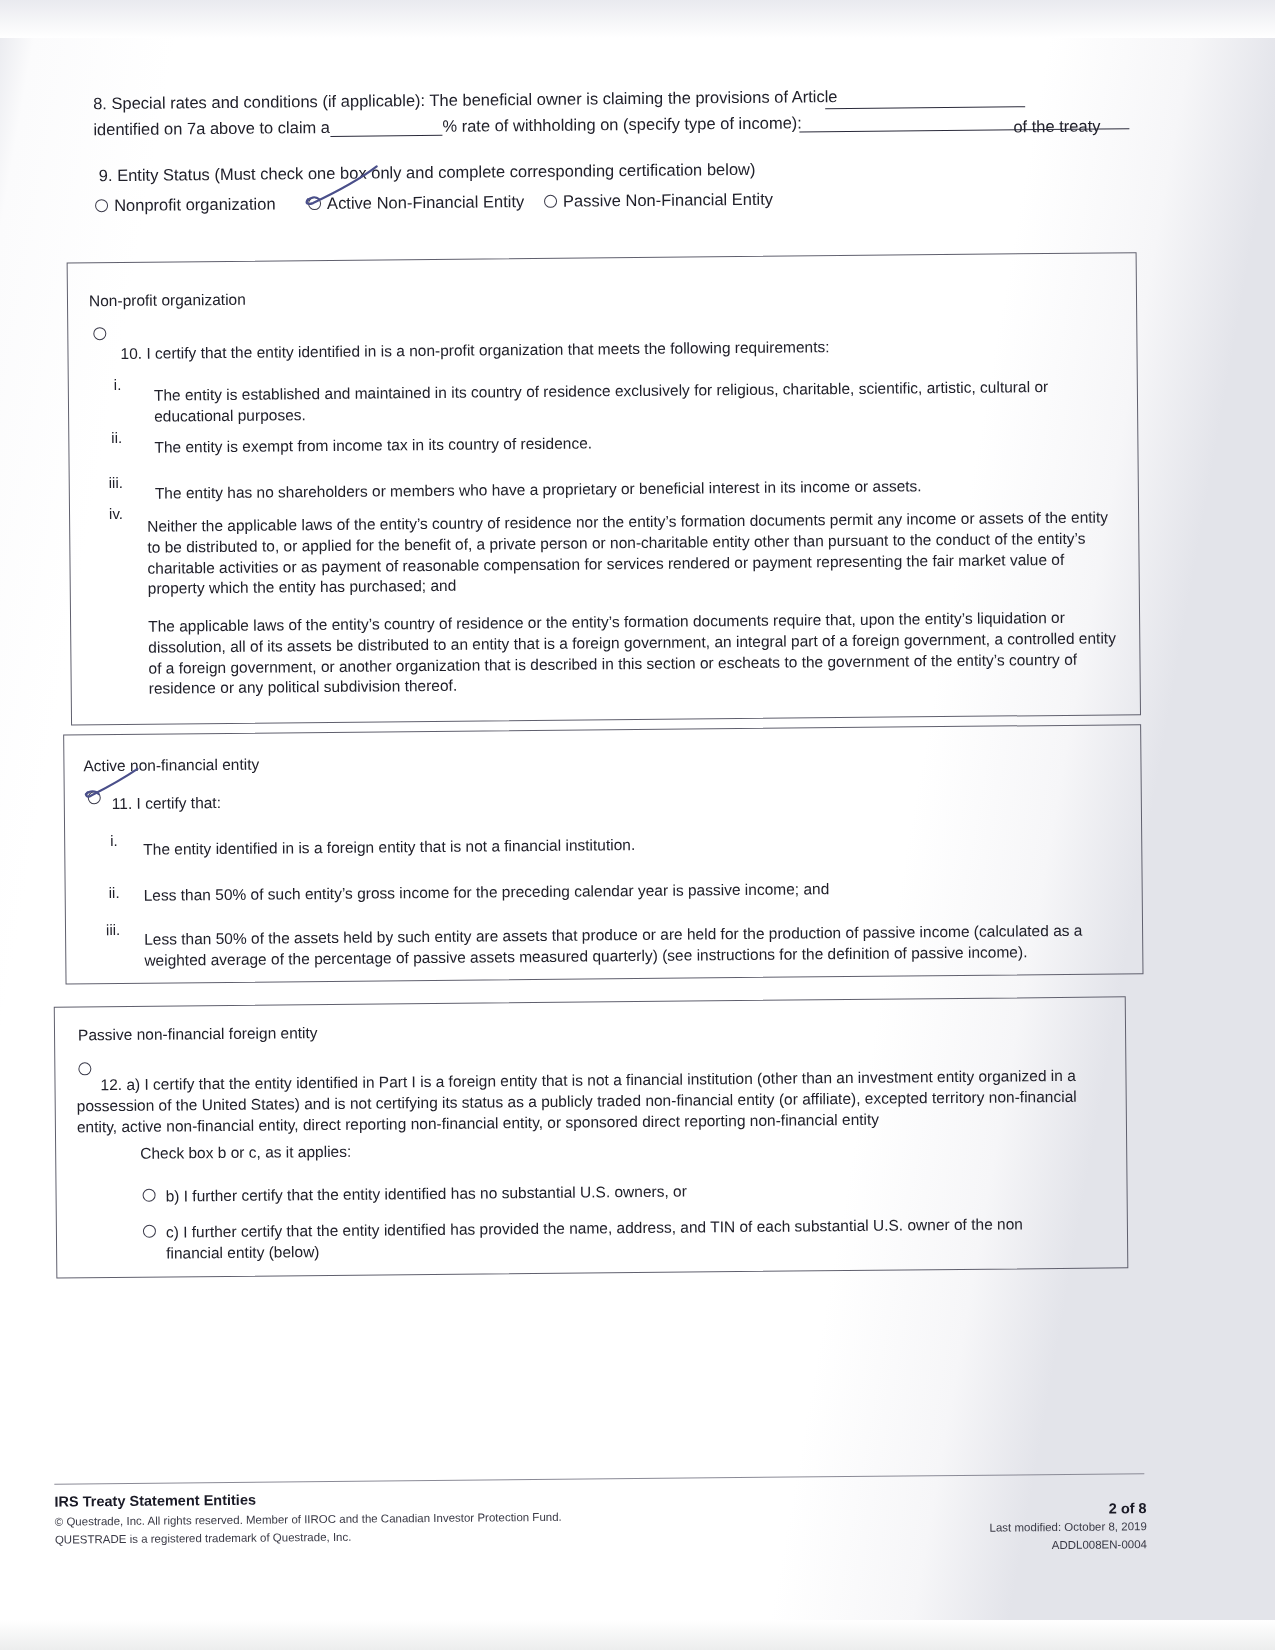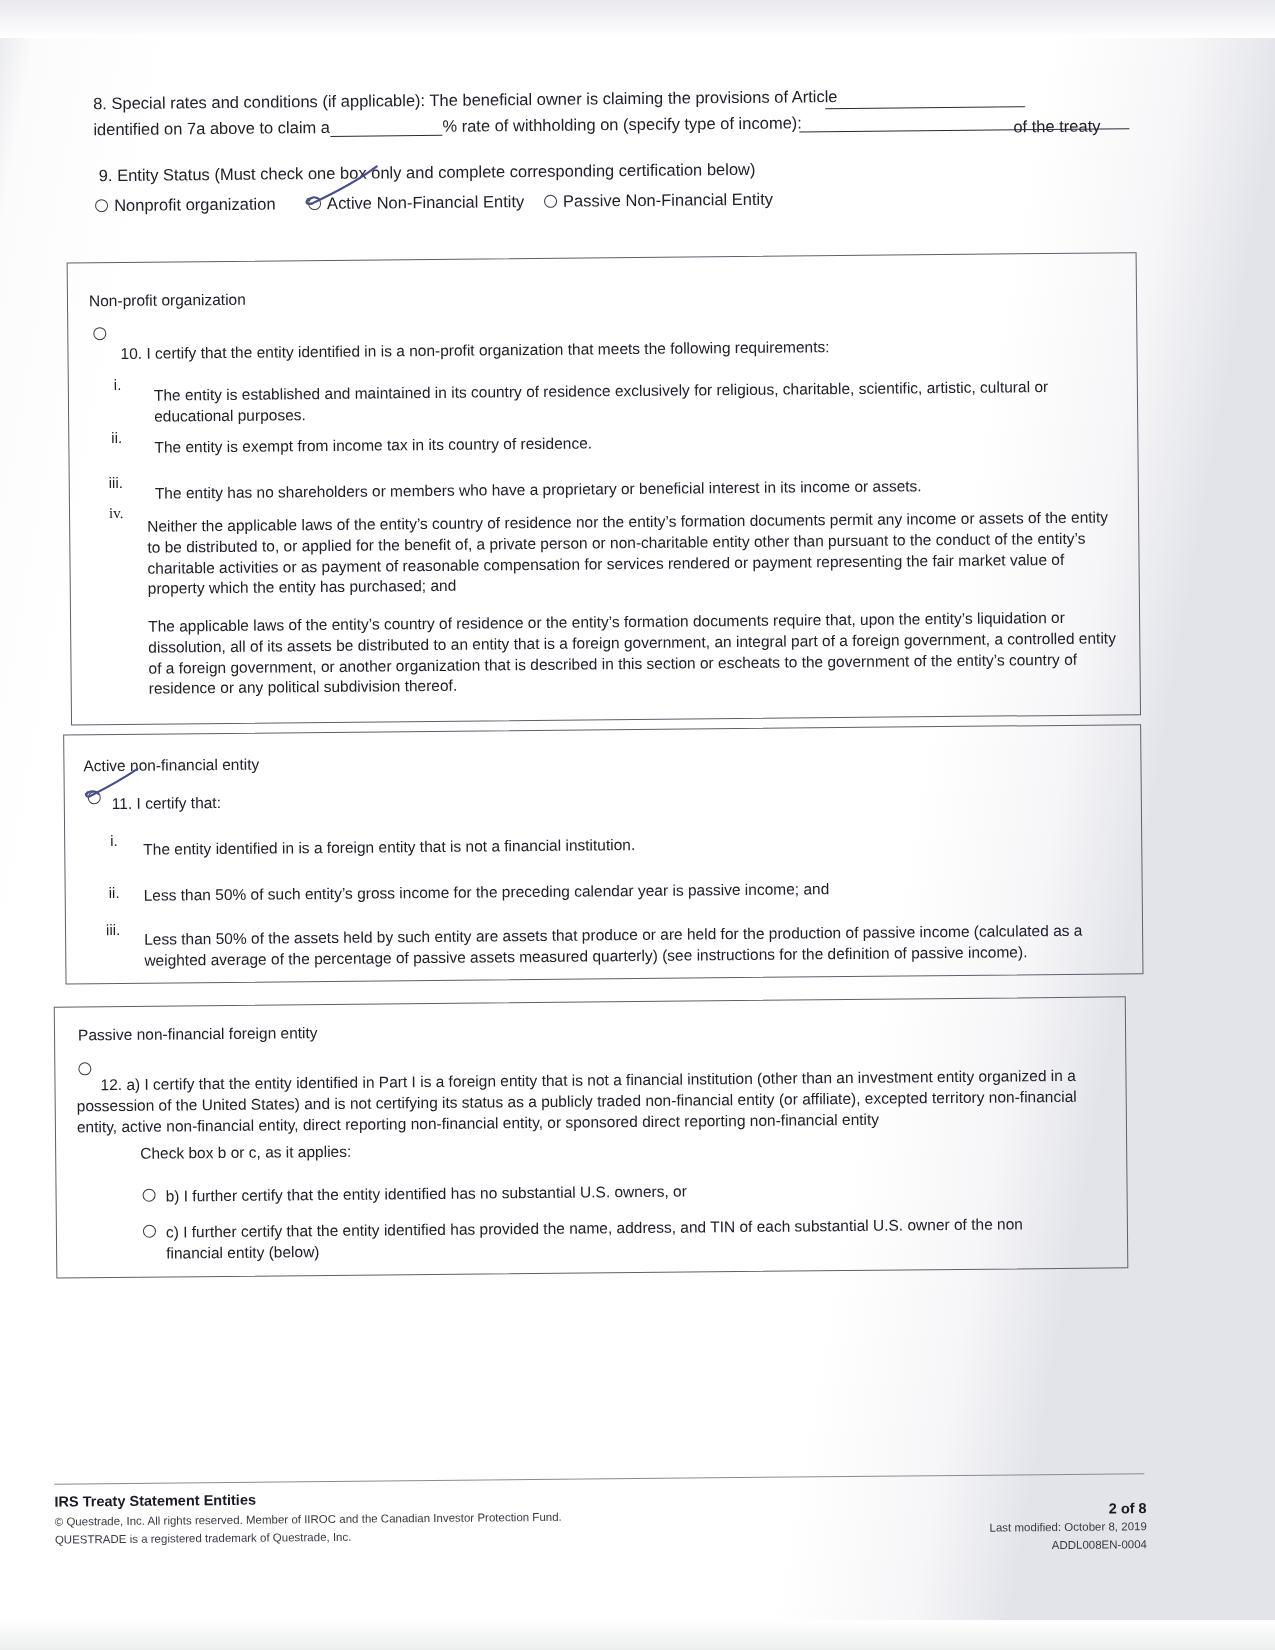--- a/index.html
+++ b/index.html
@@ -127,21 +127,21 @@
 
     <div class="romnum" style="left:118px; top:371px;">i.</div>
     <div class="para" style="left:158px; top:381px; width:940px;">The entity is established and maintained in its country of residence exclusively for religious, charitable, scientific, artistic, cultural or educational purposes.</div>
 
     <div class="romnum" style="left:115px; top:424px;">ii.</div>
     <div class="para" style="left:158px; top:433px; width:940px;">The entity is exempt from income tax in its country of residence.</div>
 
     <div class="romnum" style="left:112px; top:469px;">iii.</div>
     <div class="para" style="left:158px; top:479px; width:940px;">The entity has no shareholders or members who have a proprietary or beneficial interest in its income or assets.</div>
 
-    <div class="romnum" style="left:112px; top:500px;font-family:Liberation Serif, serif;">iv.</div>
+    <div class="romnum" style="left:112px; top:500px;">iv.</div>
     <div class="para" style="left:150px; top:512px; width:975px;">Neither the applicable laws of the entity’s country of residence nor the entity’s formation documents permit any income or assets of the entity to be distributed to, or applied for the benefit of, a private person or non-charitable entity other than pursuant to the conduct of the entity’s charitable activities or as payment of reasonable compensation for services rendered or payment representing the fair market value of property which the entity has purchased; and</div>
 
     <div class="para" style="left:150px; top:612px; width:975px;">The applicable laws of the entity’s country of residence or the entity’s formation documents require that, upon the entity’s liquidation or dissolution, all of its assets be distributed to an entity that is a foreign government, an integral part of a foreign government, a controlled entity of a foreign government, or another organization that is described in this section or escheats to the government of the entity’s country of residence or any political subdivision thereof.</div>
 
     <div class="box" style="left:64px; top:729px; width:1078px; height:250px;"></div>
     <div class="txt sz15" style="left:84px; top:751px;">Active non-financial entity</div>
 
     <div class="radio" style="left:88px; top:786px;"></div>
     <div class="txt sz15" style="left:112px; top:789px;">11. I certify that:</div>
 

